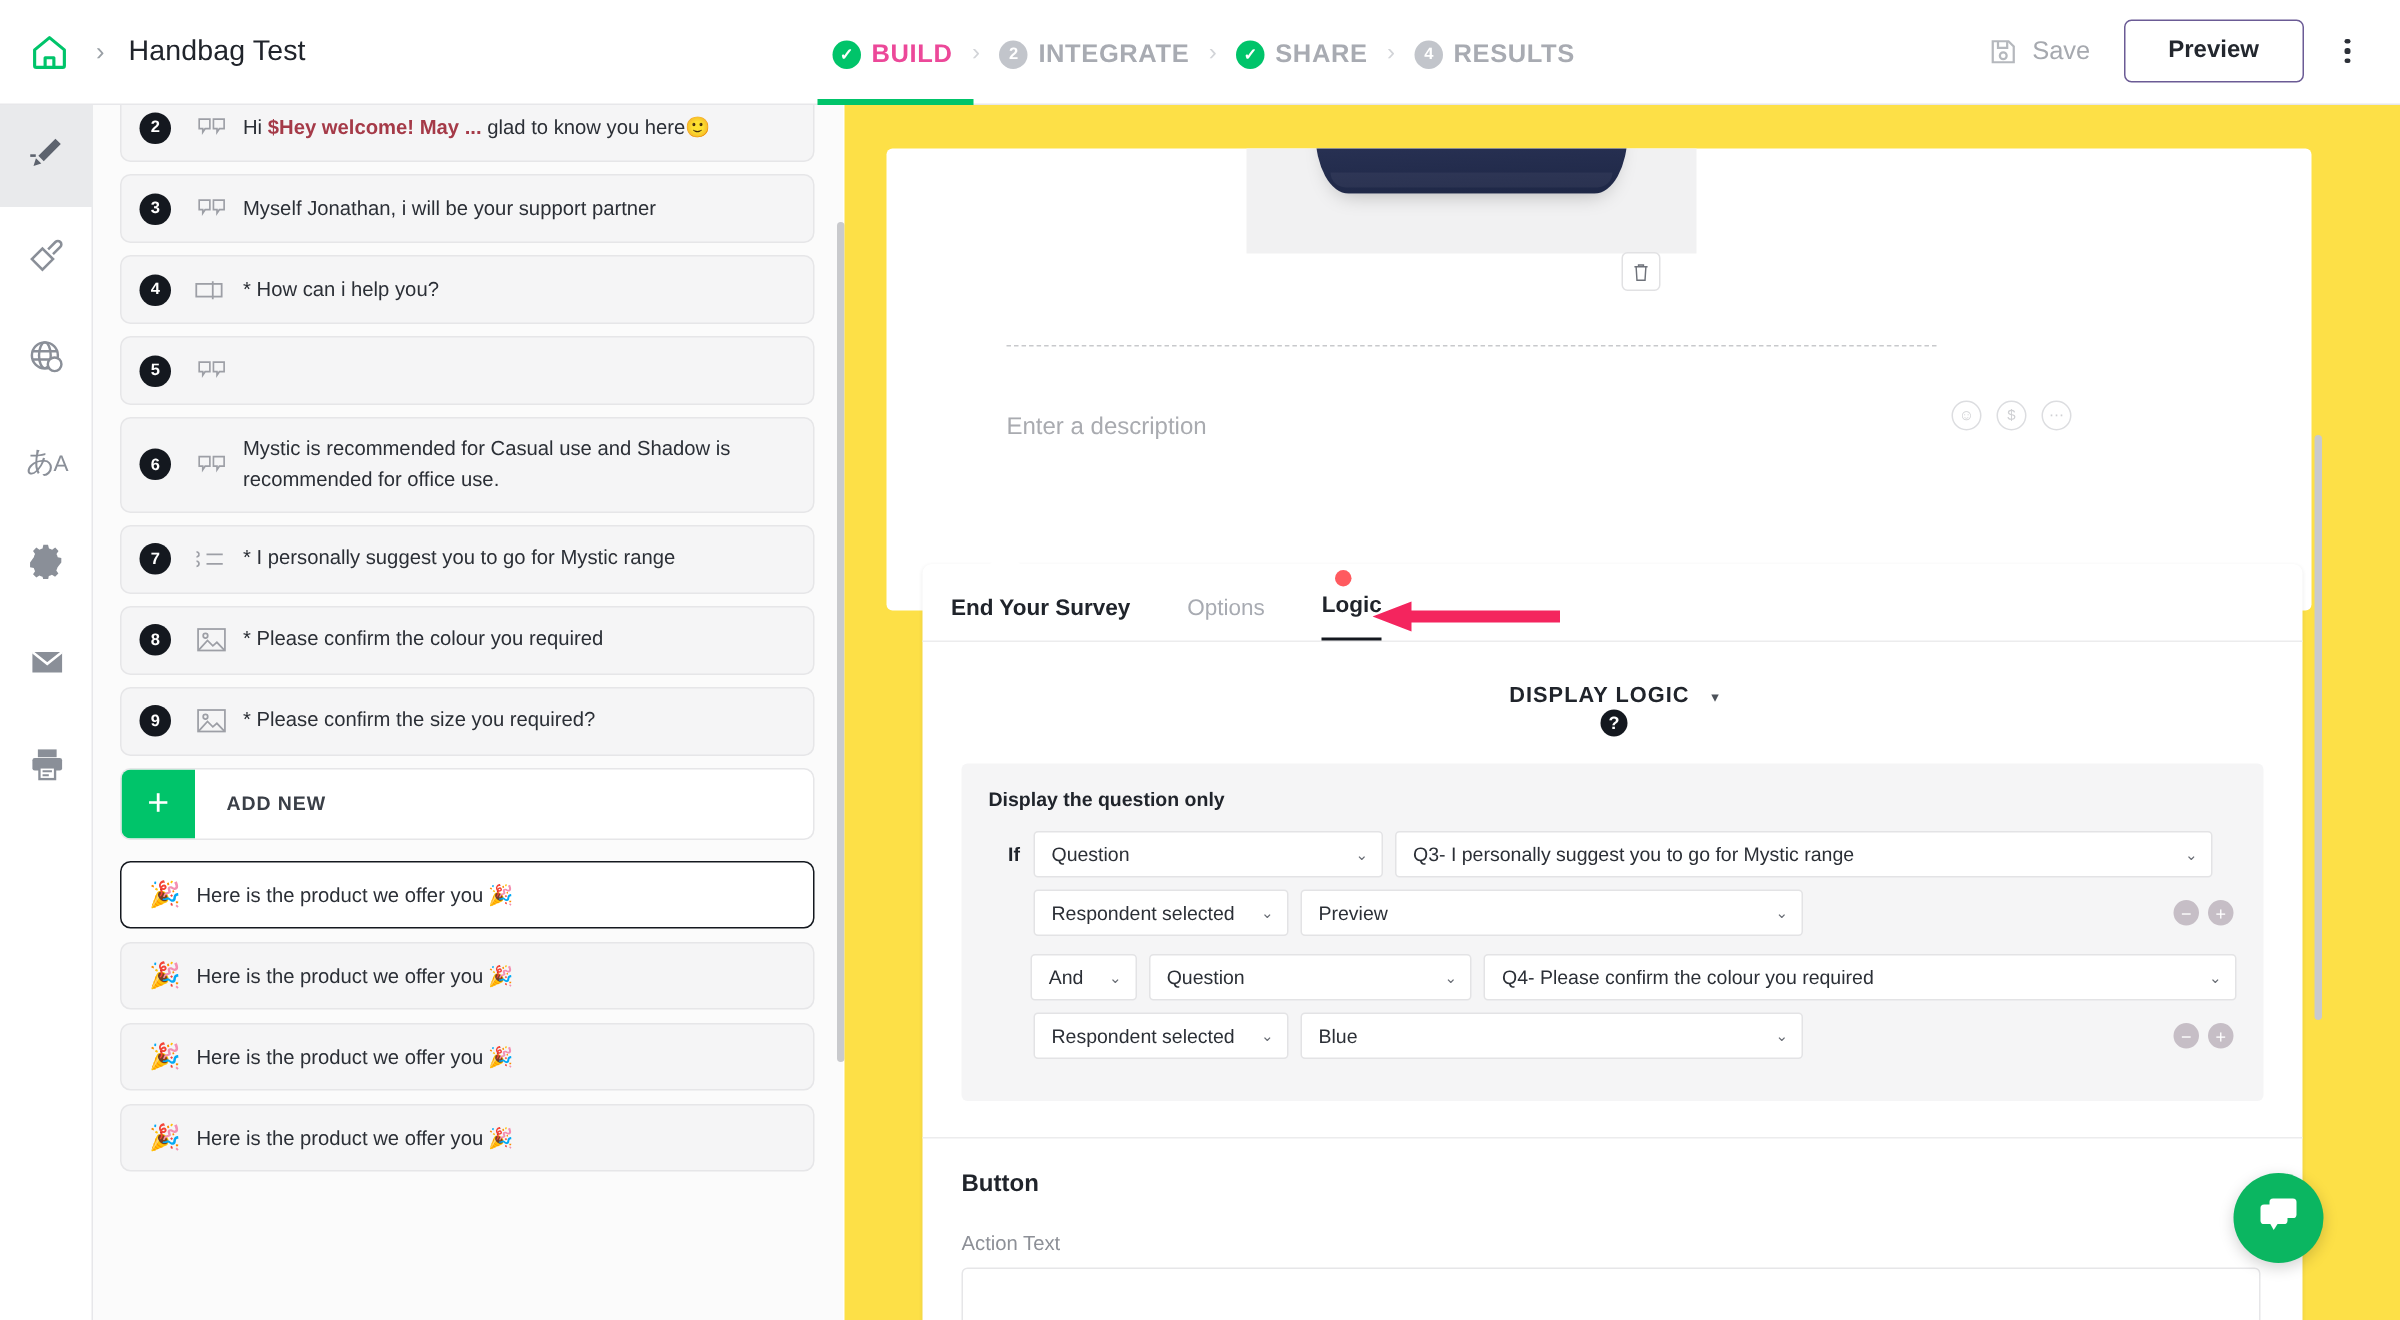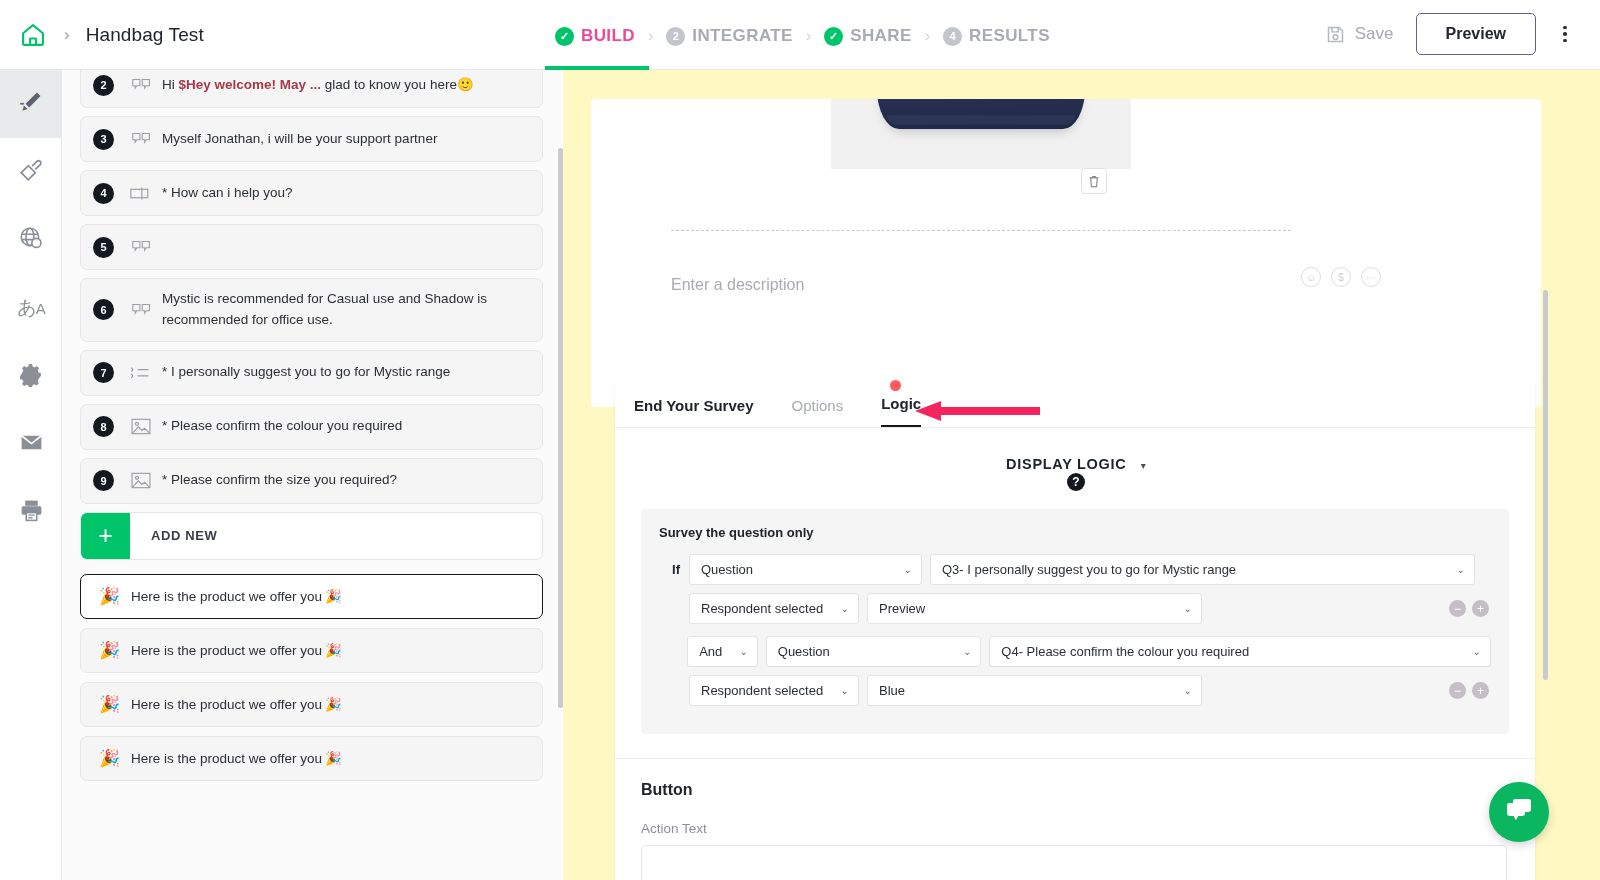--- a/index.html
+++ b/index.html
@@ -94,21 +94,21 @@
   }
   .prow.selected { background: #ffffff; border: 1.6px solid #14181f; }
   .prow .emoji { font-size: 17px; width: 34px; text-align: center; }
   .prow .ptext { font-size: 13.5px; color: #2b2f36; margin-left: 4px; }
 
   .qscroll { position: absolute; left: 558px; top: 148px; width: 5px; height: 790px; }
   .qscroll i { display: block; width: 5px; height: 560px; background: #c9cacd; border-radius: 3px; }
 
   
   .canvas {
-    position: absolute; left: 563px; top: 70px; width: 1037px; height: 810px; background: #fef9c3;
+    position: absolute; left: 563px; top: 70px; width: 1037px; height: 810px; background: #fde047;
   }
   .preview-card {
     position: absolute; left: 28px; top: 29px; width: 950px; background: #fff;
     border-radius: 4px; height: 308px; overflow: hidden;
   }
   .bagwrap { position: absolute; left: 240px; top: -120px; width: 300px; height: 190px; background: #f1f1f2; }
   .bag {
     position: absolute; left: 46px; top: 92px; width: 208px; height: 58px;
     background: linear-gradient(178deg,#2a3353 0%,#273052 45%,#1e2746 100%);
     border-radius: 5px 5px 22px 22px / 5px 5px 40px 40px;
@@ -461,21 +461,21 @@
 
     <div class="logic-head">
       <div>
         <span class="logic-title">DISPLAY LOGIC</span>
         <span class="caret">▾</span>
       </div>
       <div class="help-icon">?</div>
     </div>
 
     <div class="logic-box">
-      <div class="logic-box-title">Survey the question only</div>
+      <div class="logic-box-title">Display the question only</div>
 
       <div class="cond-group">
         <div class="cond-line">
           <span class="ifword">If</span>
           <div class="sel w-cond">
             <span>Question</span>
               <span class="arrowdn">⌄</span>
           </div>
           <div class="sel w-q">
             <span>Q3- I personally suggest you to go for Mystic range</span>

